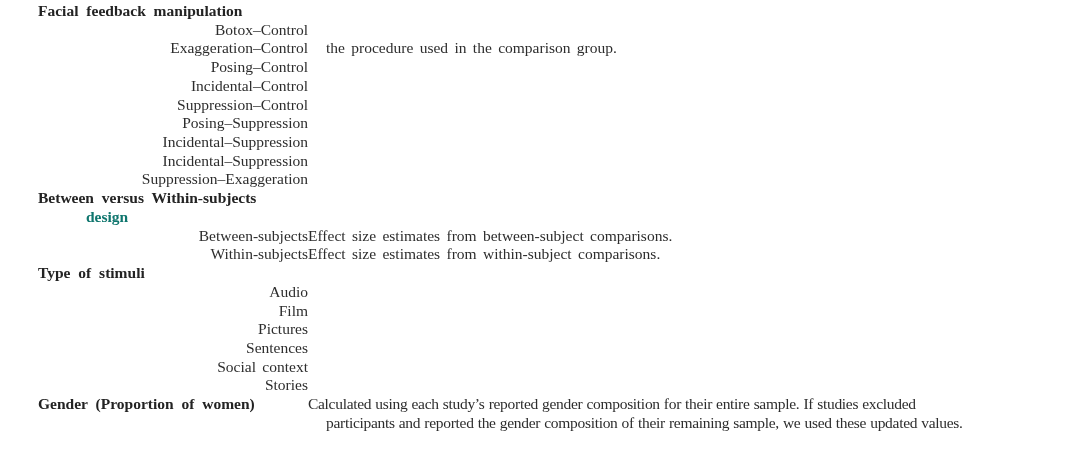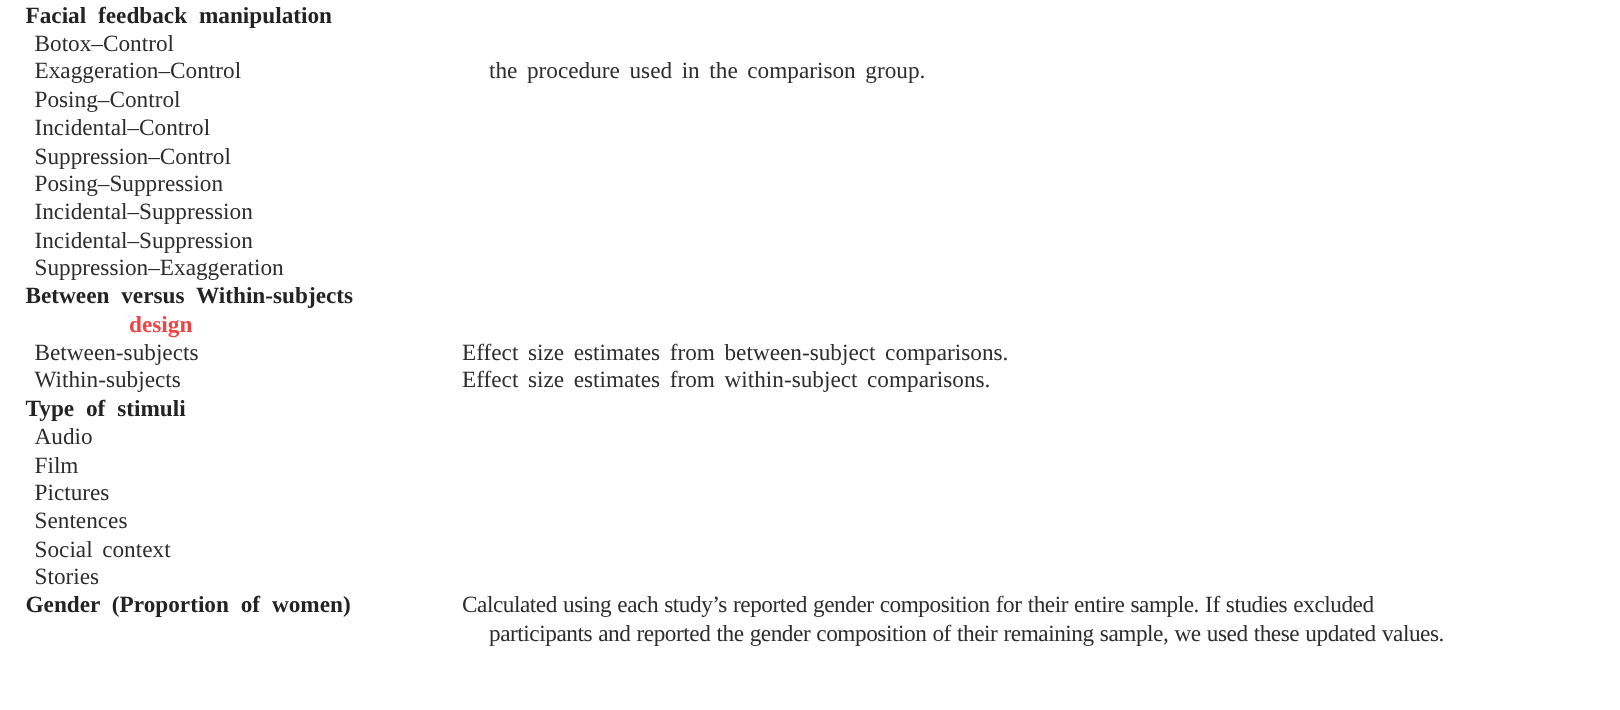--- a/index.html
+++ b/index.html
@@ -23,33 +23,34 @@
     height: 18.72px;
     line-height: 18.7px;
     white-space: nowrap;
     align-items: baseline;
   }
   .left {
     flex: 0 0 308px;
     overflow: visible;
   }
   .left.header {
-    padding-left: 17px;
+    padding-left: 38px;
     font-weight: 700;
     color: #232323;
     word-spacing: 4px;
   }
   .left.header-cont {
     padding-left: 86px;
     font-weight: 700;
-    color: #ef4444;
+    color: #0f766e;
     word-spacing: 4px;
   }
   .left.item {
     padding-left: 23px;
+    text-align: right;
   }
   .right {
     flex: 1 1 auto;
     overflow: visible;
   }
   .right.cont {
     padding-left: 18px;
   }
   .right.tight {
     word-spacing: 0.5px;

